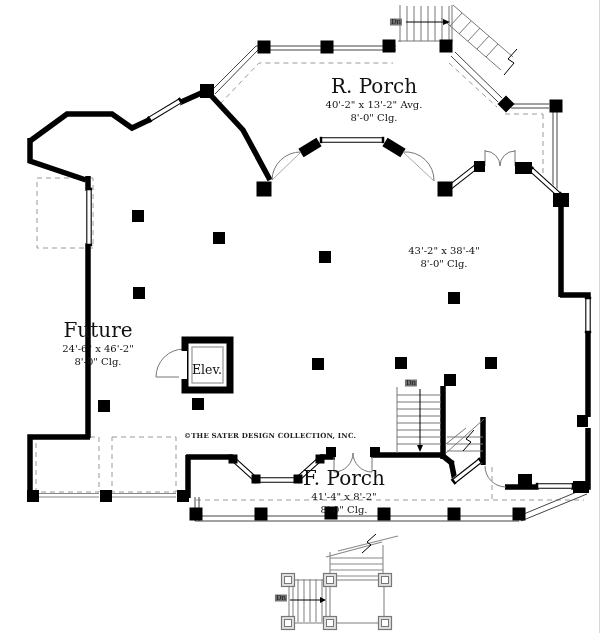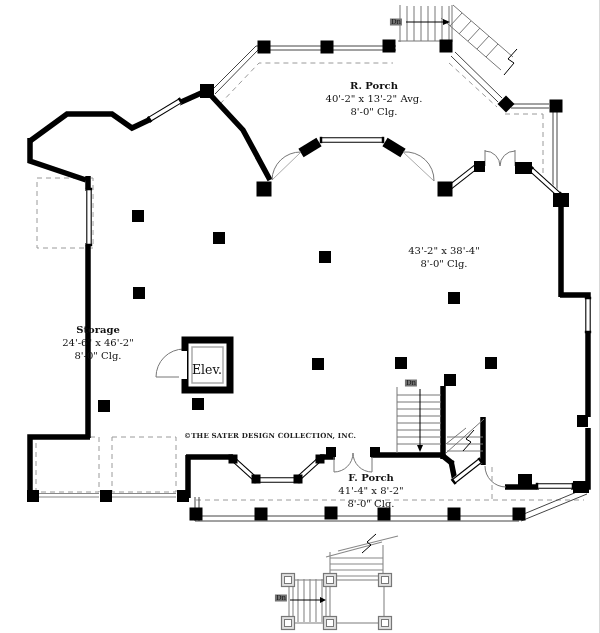--- a/index.html
+++ b/index.html
@@ -2,21 +2,21 @@
 <html><head>
 <meta charset="utf-8">
 <style>
   html,body{margin:0;padding:0;background:#fff;}
   .plan-wrap{
     position:relative;width:600px;height:633px;background:#ffffff;overflow:hidden;
     font-family:"DejaVu Serif","Liberation Serif",serif;color:#111;
   }
   .plan-wrap svg{position:absolute;left:0;top:0;}
   .room-label{position:absolute;transform:translate(-50%,-50%);text-align:center;white-space:nowrap;}
-  .room-name{font-size:10px;line-height:1.15;font-weight:bold;}
+  .room-name{font-size:20px;line-height:1.15;}
   .room-dims{font-size:10px;line-height:1.3;}
   .elev-label{position:absolute;transform:translate(-50%,-50%);font-size:12.5px;white-space:nowrap;}
   .dn-label{position:absolute;transform:translate(-50%,-50%);font-size:7px;background:#737373;padding:0 1px;line-height:1;}
   .copyright{position:absolute;font-size:7px;letter-spacing:.2px;color:#222;white-space:nowrap;font-weight:bold;}
   .edge-line{position:absolute;right:0;top:0;width:1px;height:633px;background:#d9d9d9;}
 </style>
 </head>
 <body>
 
 <div class="plan-wrap">
@@ -351,26 +351,26 @@
   <div class="room-dims">40'-2" x 13'-2" Avg.</div>
   <div class="room-dims">8'-0" Clg.</div>
 </div>
 
 <div class="room-label" style="left:444px;top:257px">
   <div class="room-dims">43'-2" x 38'-4"</div>
   <div class="room-dims">8'-0" Clg.</div>
 </div>
 
 <div class="room-label" style="left:98px;top:343px">
-  <div class="room-name">Storage</div>
+  <div class="room-name">Future</div>
   <div class="room-dims">24'-6" x 46'-2"</div>
   <div class="room-dims">8'-0" Clg.</div>
 </div>
 
-<div class="room-label" style="left:371px;top:491px">
+<div class="room-label" style="left:344px;top:491px">
   <div class="room-name">F. Porch</div>
   <div class="room-dims">41'-4" x 8'-2"</div>
   <div class="room-dims">8'-0" Clg.</div>
 </div>
 
 <div class="elev-label" style="left:207px;top:369px">Elev.</div>
 
 <div class="dn-label" style="left:396px;top:22px">Dn</div>
 <div class="dn-label" style="left:411px;top:383px">Dn</div>
 <div class="dn-label" style="left:281px;top:598px">Dn</div>

